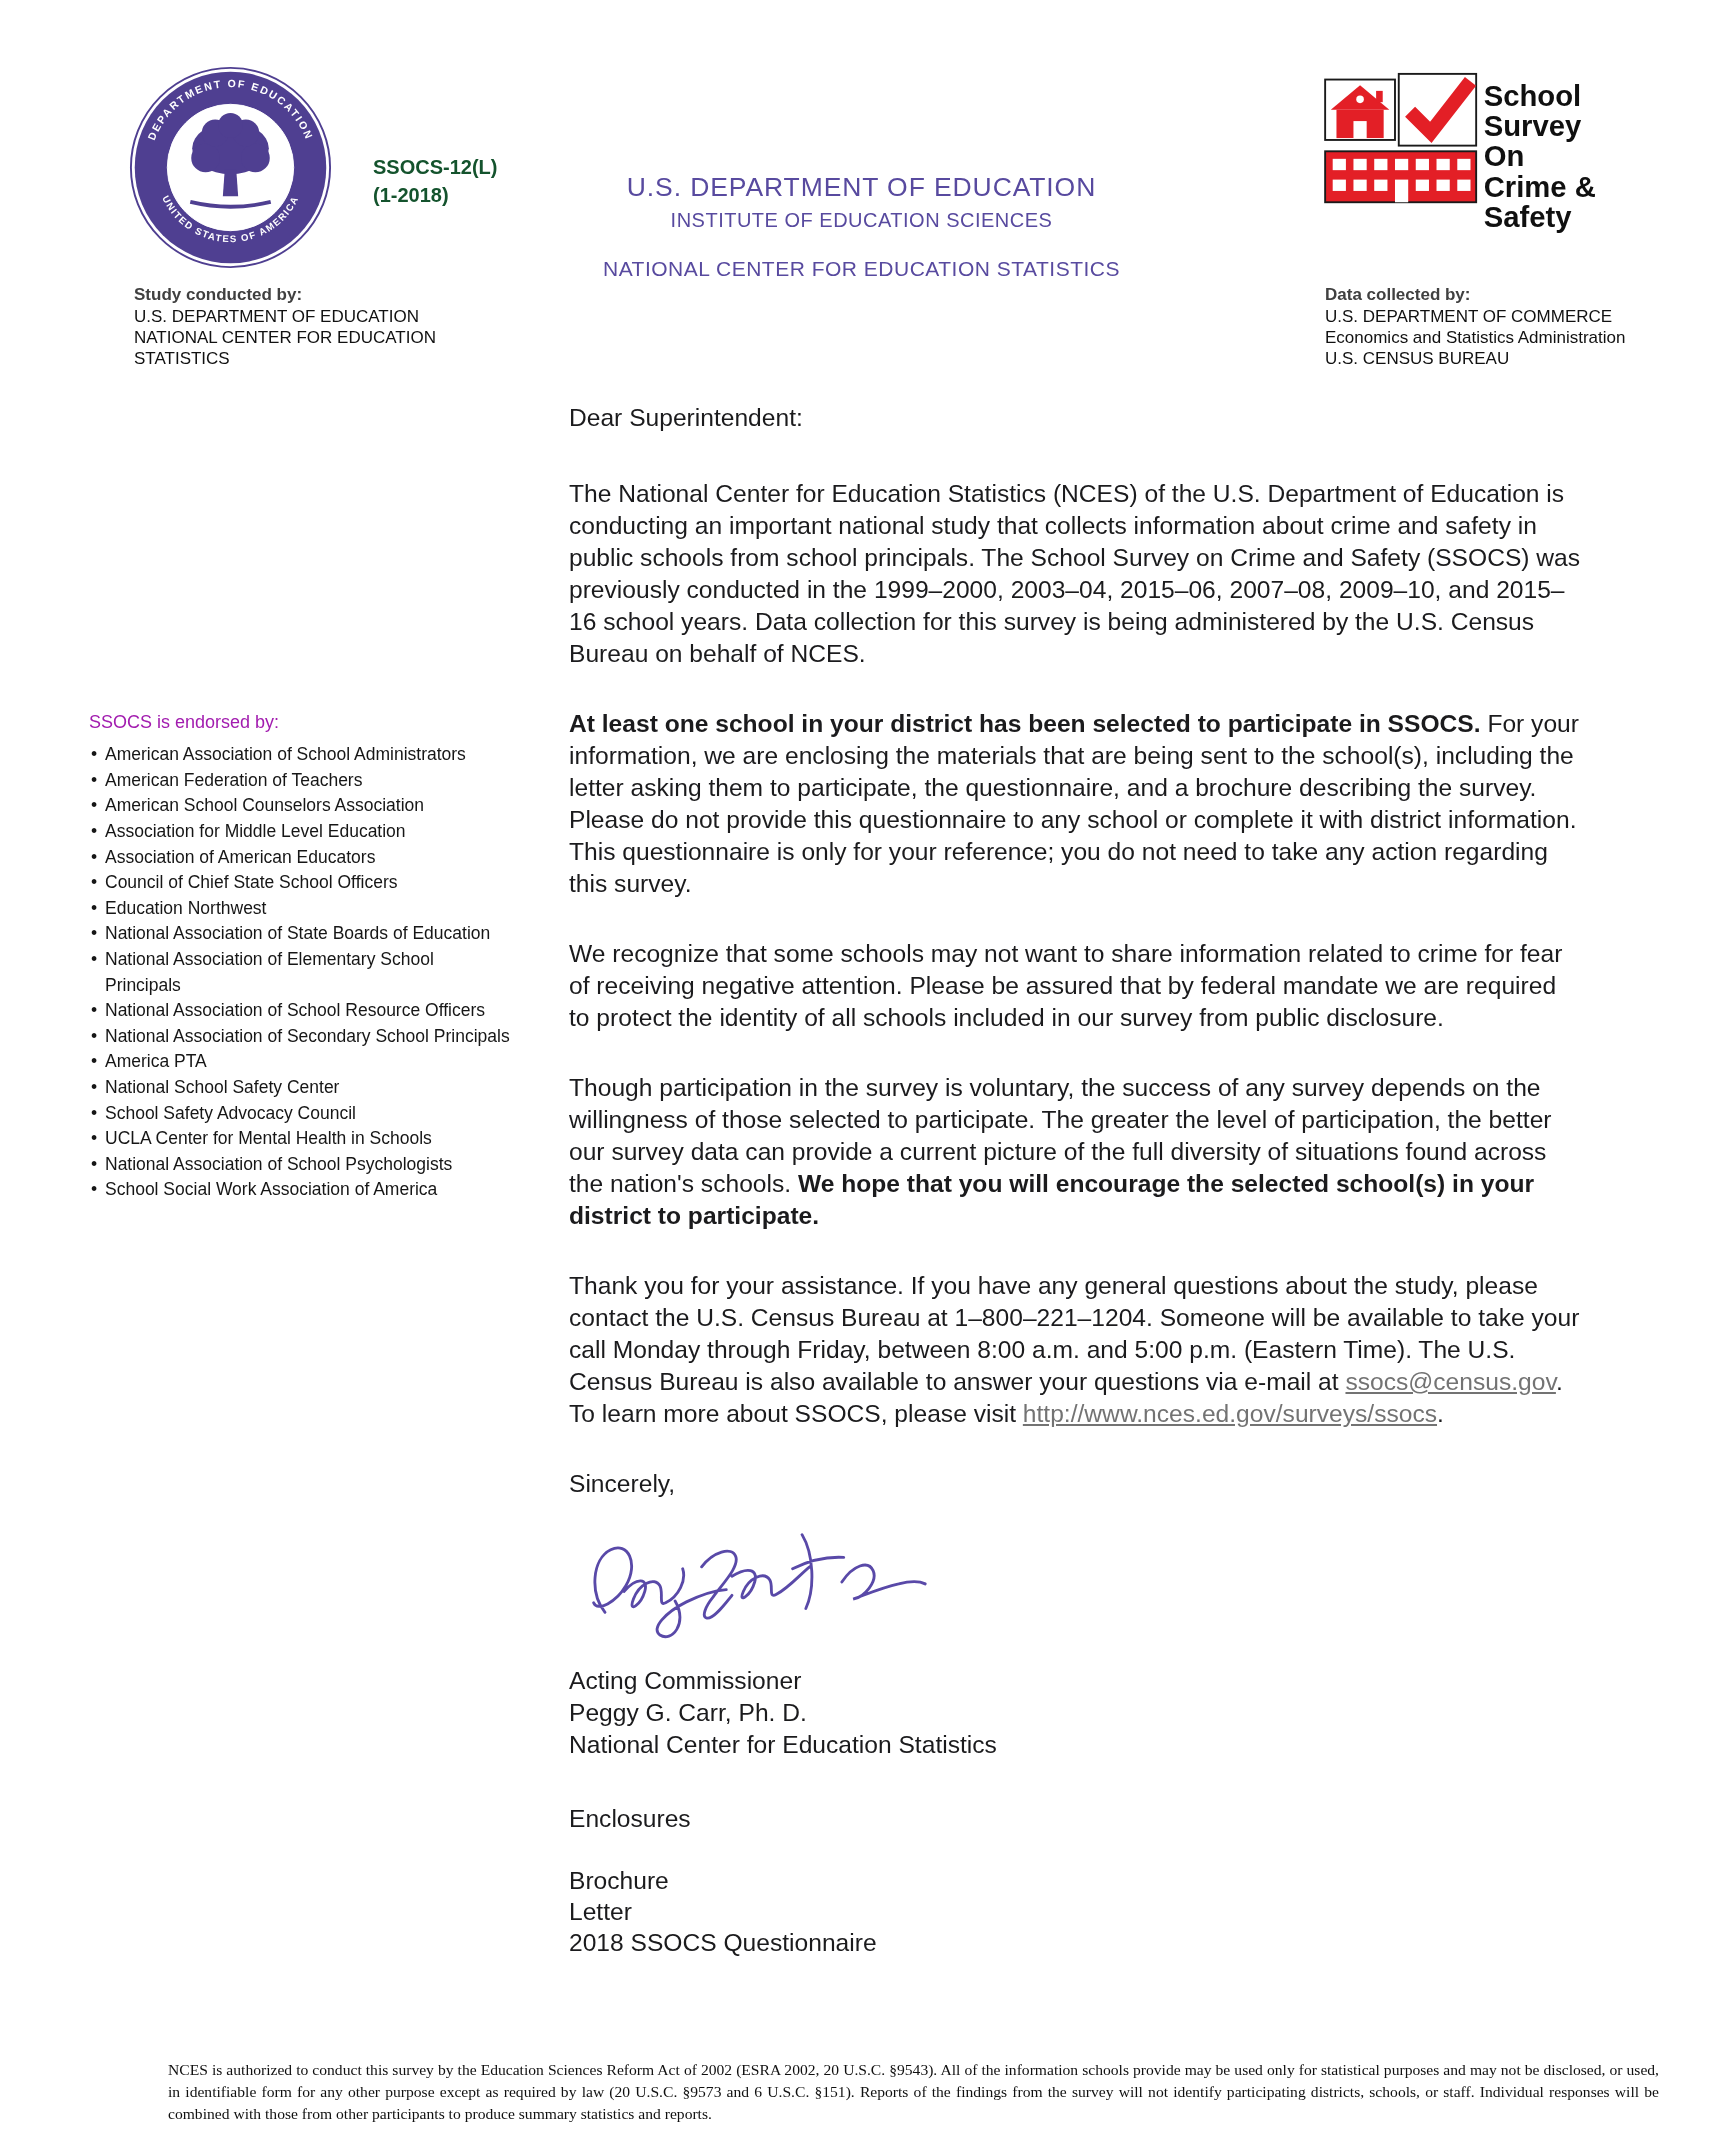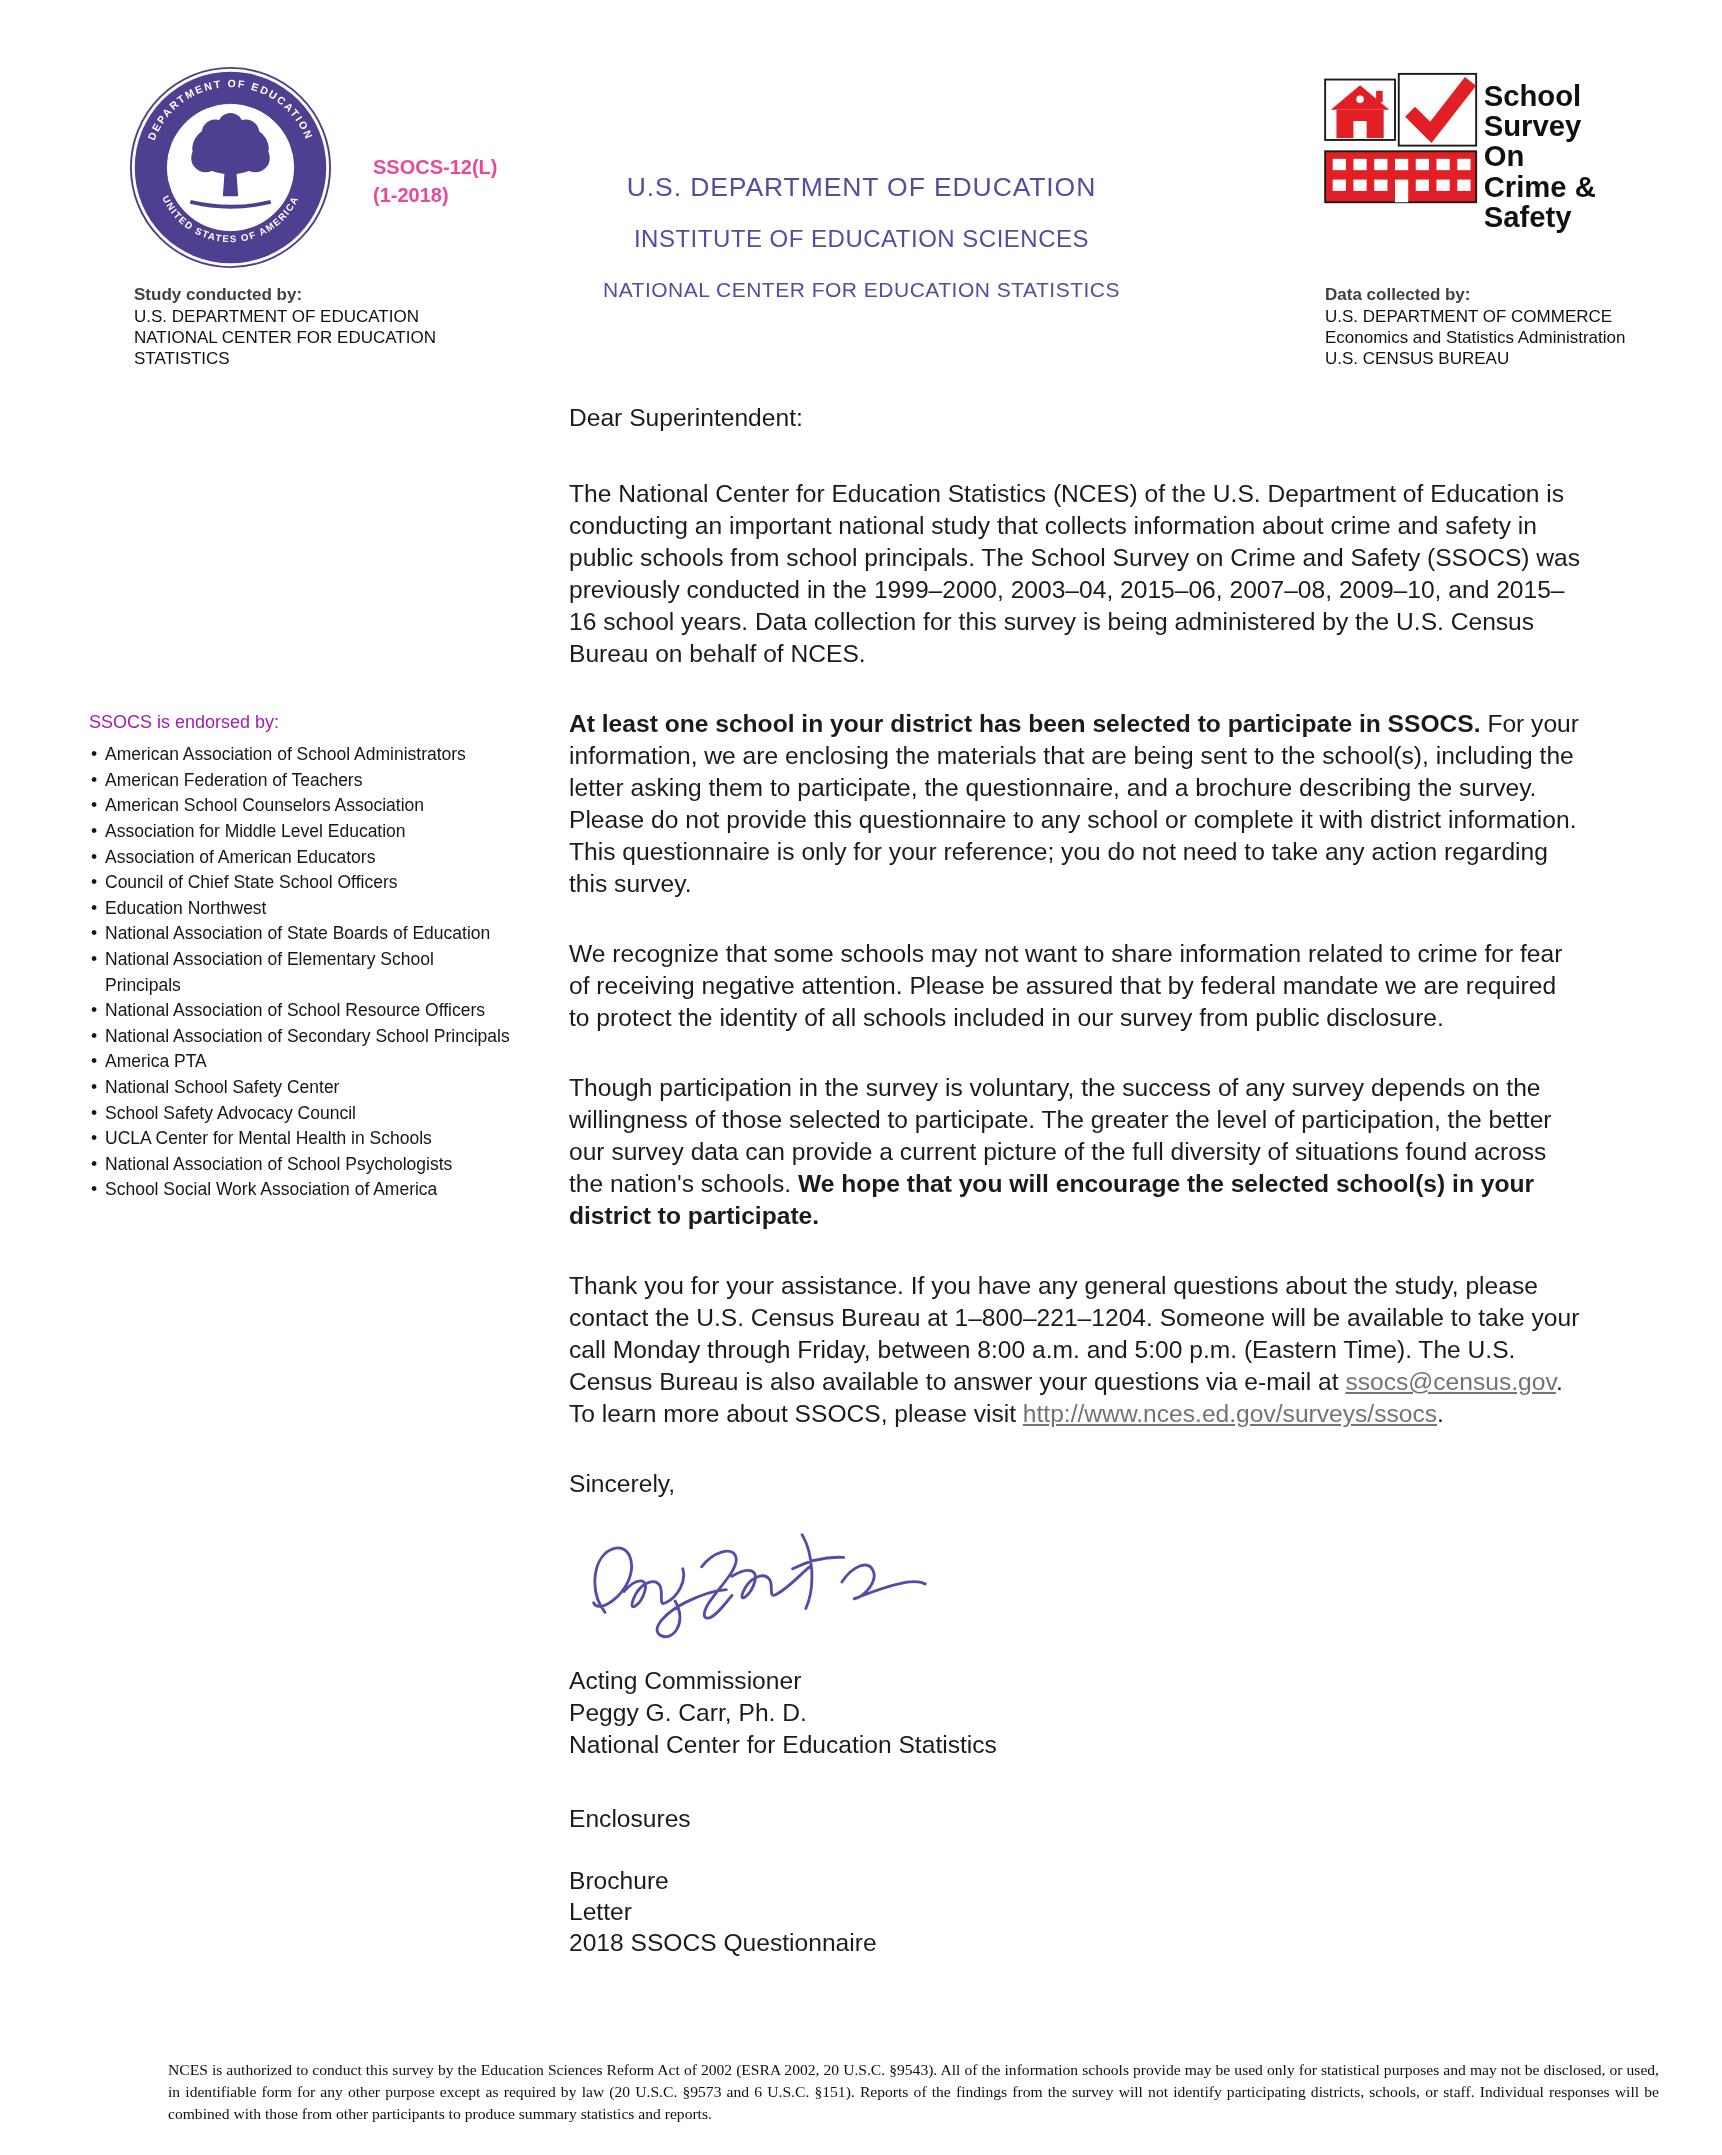--- a/index.html
+++ b/index.html
@@ -2,24 +2,24 @@
 <html style="font-size:15px"><head>
 <meta charset="utf-8">
 <style>
   html, body { margin:0; padding:0; background:#ffffff; }
   .page {
     position:relative; width:1722px; height:2156px; background:#ffffff;
     font-family:"Liberation Sans", sans-serif; color:#1c1c1e; overflow:hidden;
   }
   
   .seal { position:absolute; left:129px; top:66px; width:203px; height:203px; }
-  .form-id { position:absolute; left:373px; top:153px; font-weight:bold; font-size:20px; line-height:28px; color:#ec4899; }
+  .form-id { position:absolute; left:373px; top:153px; font-weight:bold; font-size:20px; line-height:28px; color:#14532d; }
   .center-header { position:absolute; left:502px; top:172px; width:719px; text-align:center; color:#584a9f; }
   .ch-dept { font-size:26.5px; letter-spacing:0.9px; }
-  .ch-inst { font-size:24px; margin-top:22px; letter-spacing:0.5px; }
+  .ch-inst { font-size:20px; margin-top:6px; letter-spacing:0.5px; }
   .ch-nces { font-size:21px; margin-top:24.6px; letter-spacing:0.5px; }
   .ssocs-logo { position:absolute; left:1323px; top:72px; width:295px; height:185px; }
   
   .byline { position:absolute; width:407px; font-size:17px; line-height:21px; color:#111; }
   .byline .label { color:#404040; font-weight:bold; margin-bottom:0.9px; }
   .conducted { left:134px; top:284px; }
   .collected { left:1325px; top:284px; }
   
   .endorse { position:absolute; left:89px; top:710px; width:421px; font-size:17.5px; line-height:25.6px; color:#161616; }
   .endorse .label { color:#a21caf; font-size:18px; margin-bottom:6.6px; }

